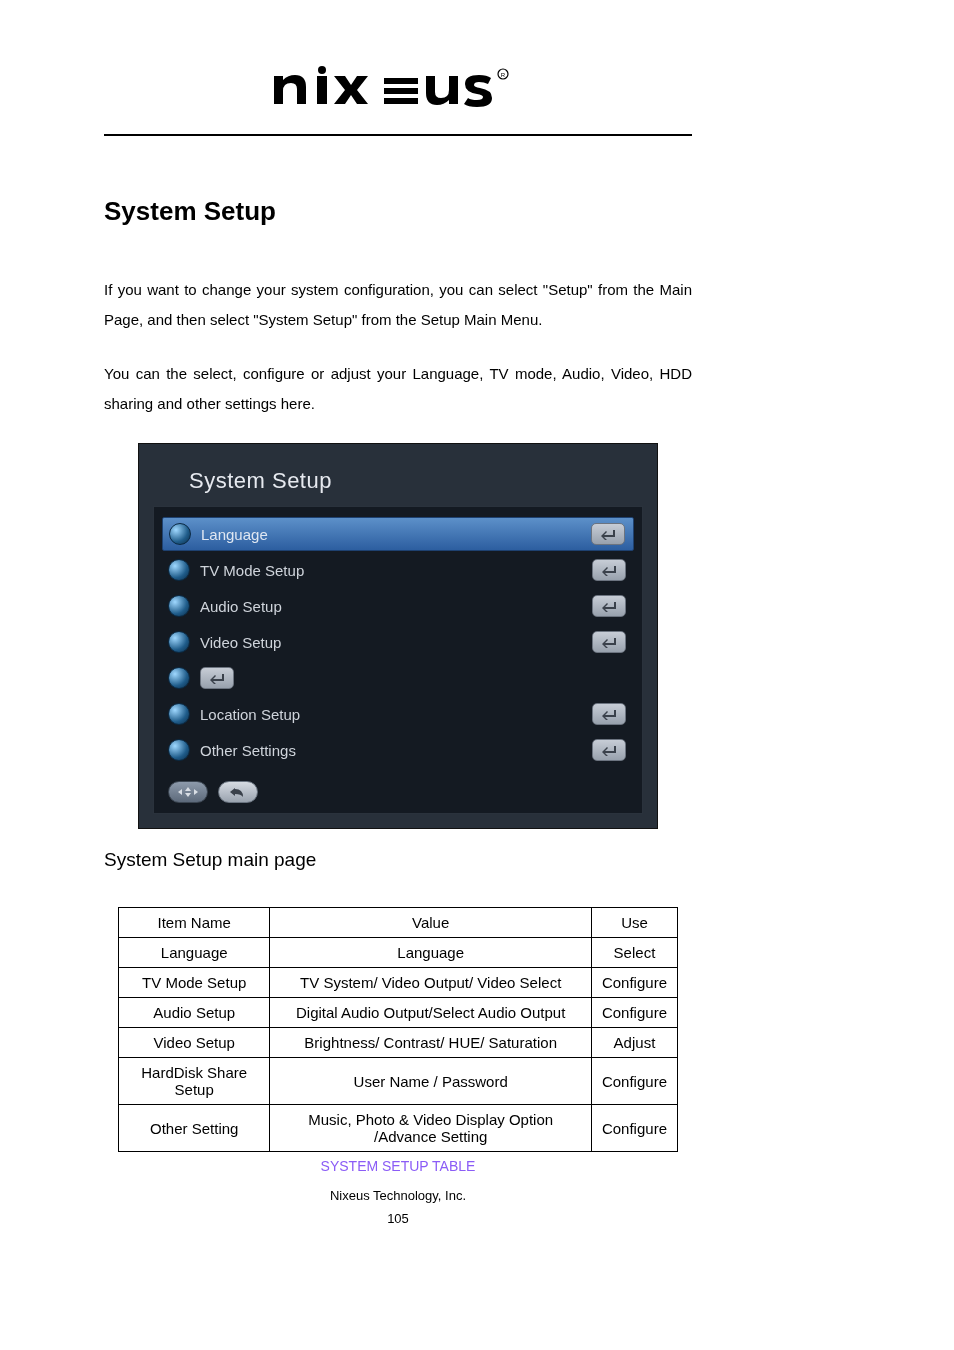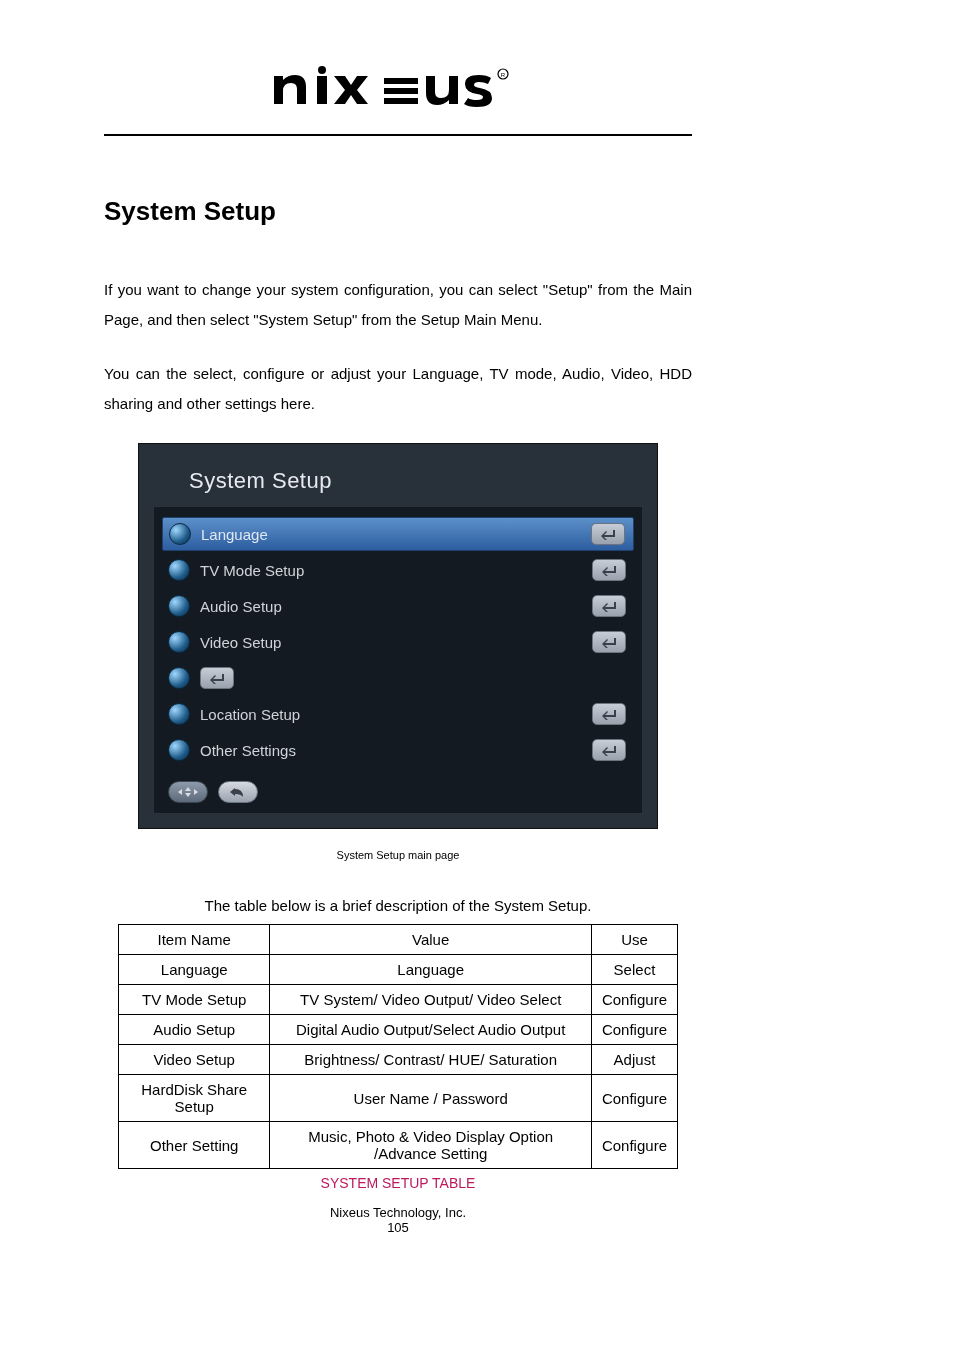--- a/index.html
+++ b/index.html
@@ -19,30 +19,30 @@
   .ss-row .icon { width: 22px; height: 22px; border-radius: 11px; margin-right: 10px; background: radial-gradient(circle at 30% 30%, #9fd8ff, #1f5c8a 60%, #0b2a44); border: 1px solid #0b2a44; flex-shrink: 0; }
   .ss-row .label { flex: 1 1 auto; }
   .ss-row .enter-key { width: 34px; height: 22px; border-radius: 5px; background: linear-gradient(#c7cdd6,#98a1ad); border: 1px solid #6c7480; display:flex; align-items:center; justify-content:center; }
   .ss-row .enter-key svg { display:block; }
   .ss-row.selected { background: linear-gradient(#5c90c9, #2c5ea0); color: #dfe7f2; border: 1px solid #1e4170; border-radius: 2px; }
   .ss-foot { display:flex; gap:10px; padding: 12px 6px 2px 6px; }
   .foot-pill { height:22px; border-radius: 11px; display:flex; align-items:center; justify-content:center; color:#2b2f35; font-size:12px; }
   .foot-nav { width: 40px; background: linear-gradient(#8d9aab,#5d6a7b); border:1px solid #3c4652; color:#1a1f26;}
   .foot-back { width: 40px; background: linear-gradient(#d6dbe2,#9aa3af); border:1px solid #6a7480;}
 
-  .caption { text-align: center; font-size: 11px; margin: 18px 0 36px 0; }
+  .caption { text-align: left; font-size: 19px; margin: 18px 0 36px 0; }
   .table-intro { text-align: center; font-size: 15px; margin-bottom: 10px; }
 
   table.setup { width: 560px; margin: 0 auto; border-collapse: collapse; }
   table.setup th, table.setup td { border: 1px solid #000; padding: 6px 10px; font-size: 15px; text-align: center; vertical-align: middle; }
   table.setup th { font-weight: normal; }
-  .table-caption { text-align: center; color: #be185d; font-size: 14px; margin-top: 6px; }
+  .table-caption { text-align: center; color: #8b5cf6; font-size: 14px; margin-top: 6px; }
 
   .footer { text-align: center; font-family: Liberation Sans, sans-serif; font-size: 13px; margin-top: 14px; }
-  .footer .pg { display:block; }
+  .footer .pg { display:block;margin-top:8px; }
 </style>
 </head>
 <body>
 
 <div class="page">
 
   <div class="logo-wrap">
     
     <svg width="260" height="50" viewBox="0 0 260 50">
       <g fill="#000">
@@ -156,21 +156,20 @@
           <svg width="22" height="14" viewBox="0 0 22 14">
               <path d="M8 3 l-5 4 5 4 V9 q6 0 8 3 q0 -8 -8 -8 z" fill="#3a414b"></path>
             </svg>
         </span>
       </div>
     </div>
   </div>
 
   <div class="caption">System Setup main page</div>
 
-  <div class="table-intro">The table below is a brief description of the System Setup.</div>
 
   <table class="setup">
     <thead>
       <tr>
         <th>Item Name</th>
         <th>Value</th>
         <th>Use</th>
       </tr>
     </thead>
     <tbody>

